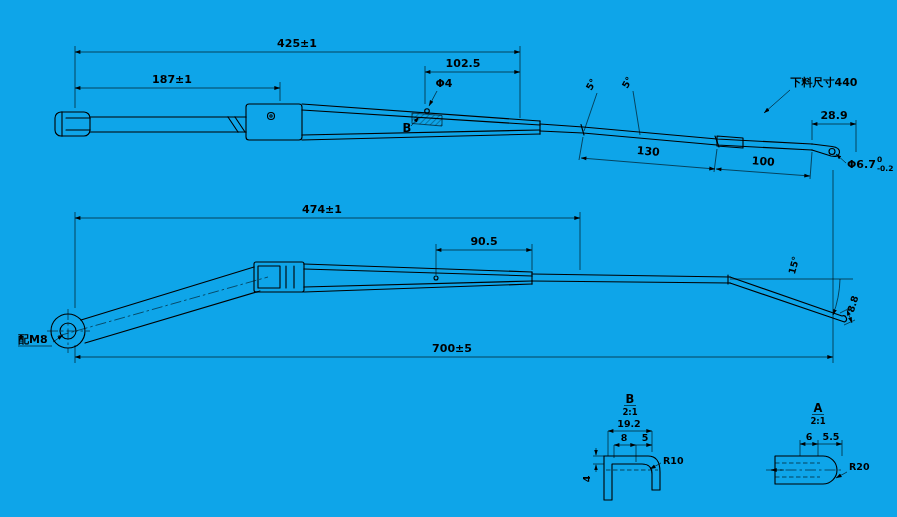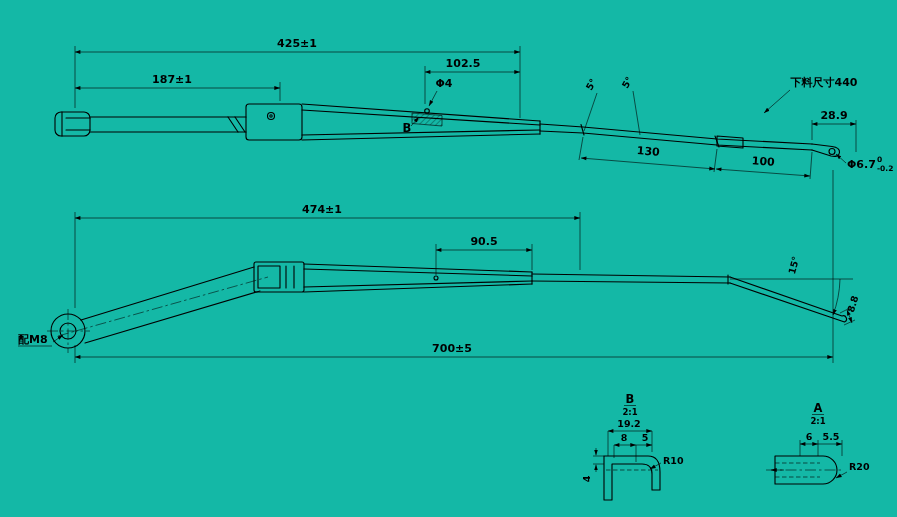--- a/index.html
+++ b/index.html
@@ -1,16 +1,16 @@
 <!DOCTYPE html>
 <html><head>
 <meta charset="utf-8">
 <style>
   html,body{margin:0;padding:0;background:#ffffff;}
-  .canvas{width:897px;height:517px;background:#14b8a6;position:relative;overflow:hidden;}
+  .canvas{width:897px;height:517px;background:#0ea5e9;position:relative;overflow:hidden;}
   svg{display:block;}
   .ol{fill:none;stroke:#000;stroke-width:1.1;stroke-linecap:round;stroke-linejoin:round;}
   .thin{fill:none;stroke:#000;stroke-width:0.6;}
   .cl{fill:none;stroke:#000;stroke-width:0.55;stroke-dasharray:11 3 2.5 3;}
   .hid{fill:none;stroke:#000;stroke-width:0.6;stroke-dasharray:4.5 2.5;}
   text{font-family:"DejaVu Sans","Liberation Sans",sans-serif;fill:#000;}
   .dim{font-size:11px;font-weight:bold;text-anchor:middle;}
   .dimS{font-size:9.5px;font-weight:bold;text-anchor:middle;}
   .tol{font-size:7.5px;font-weight:bold;text-anchor:start;}
   .lbl{font-size:11.5px;font-weight:bold;text-anchor:middle;}

